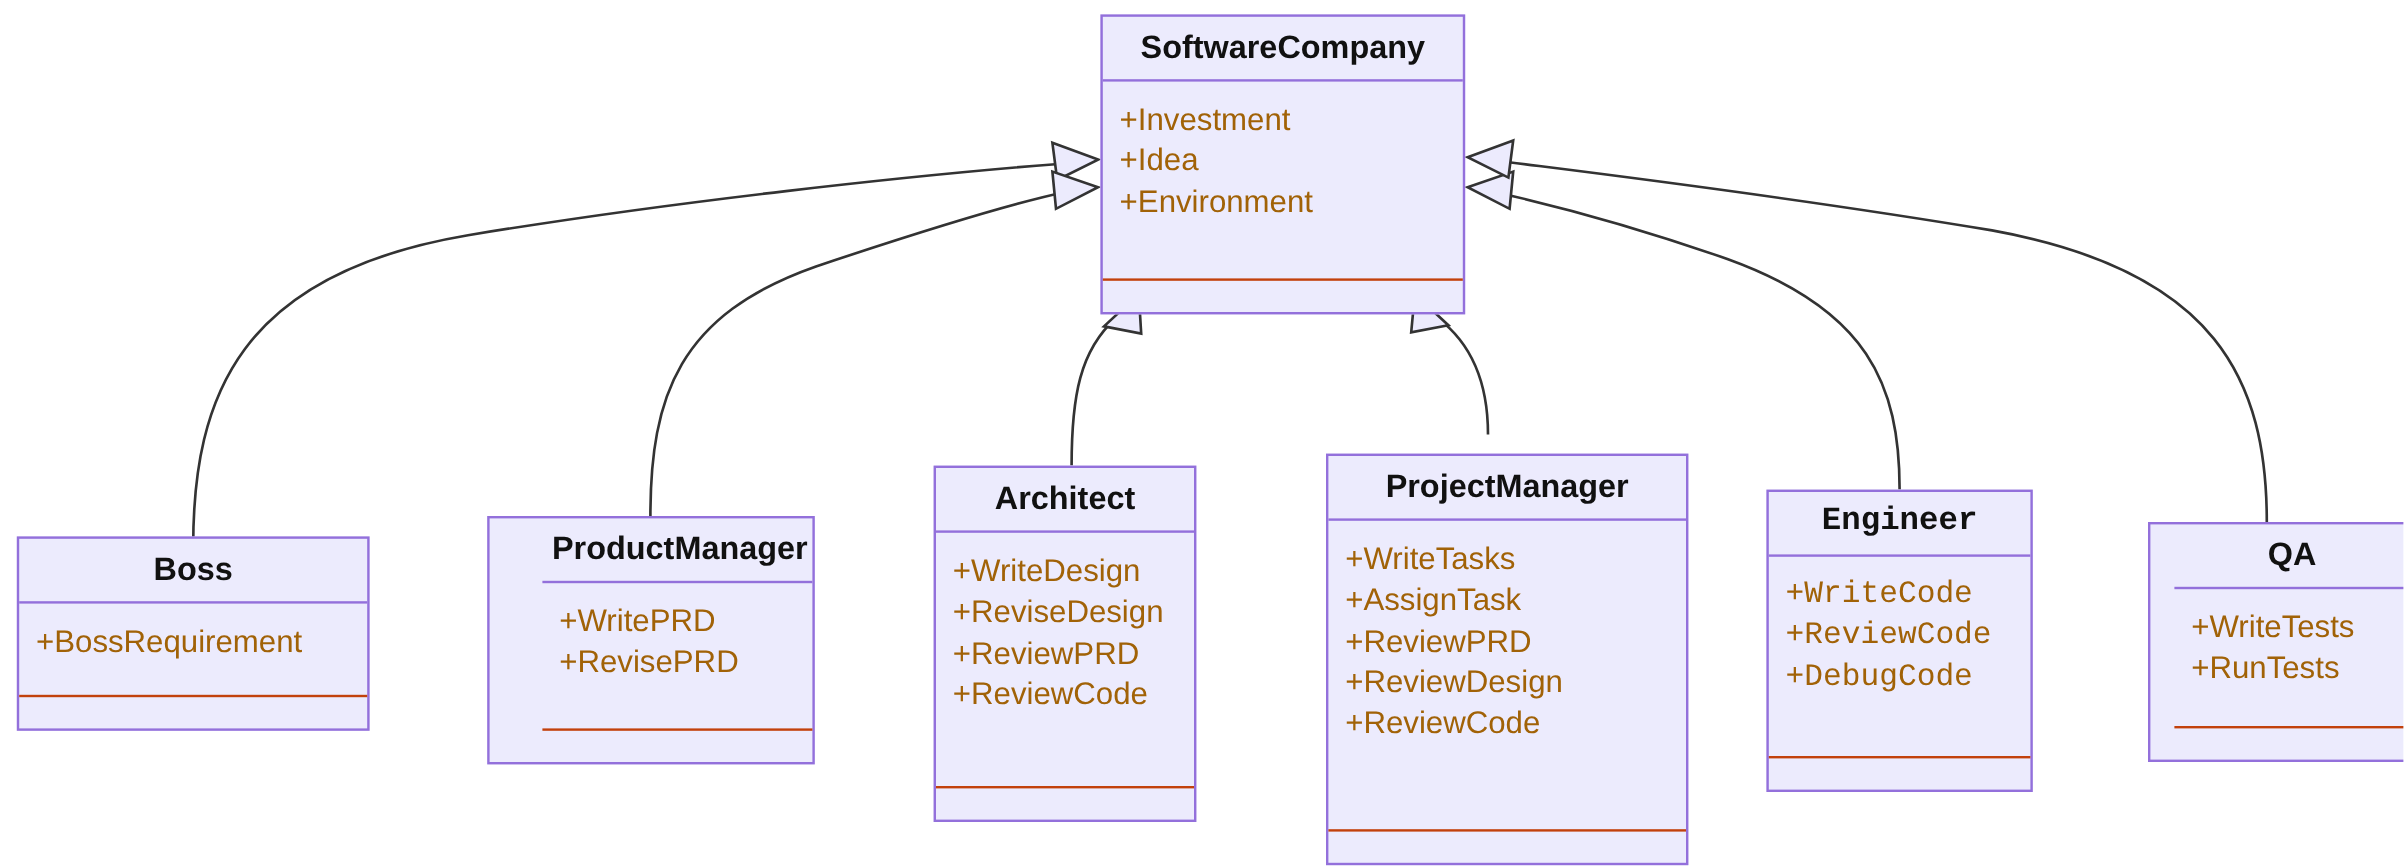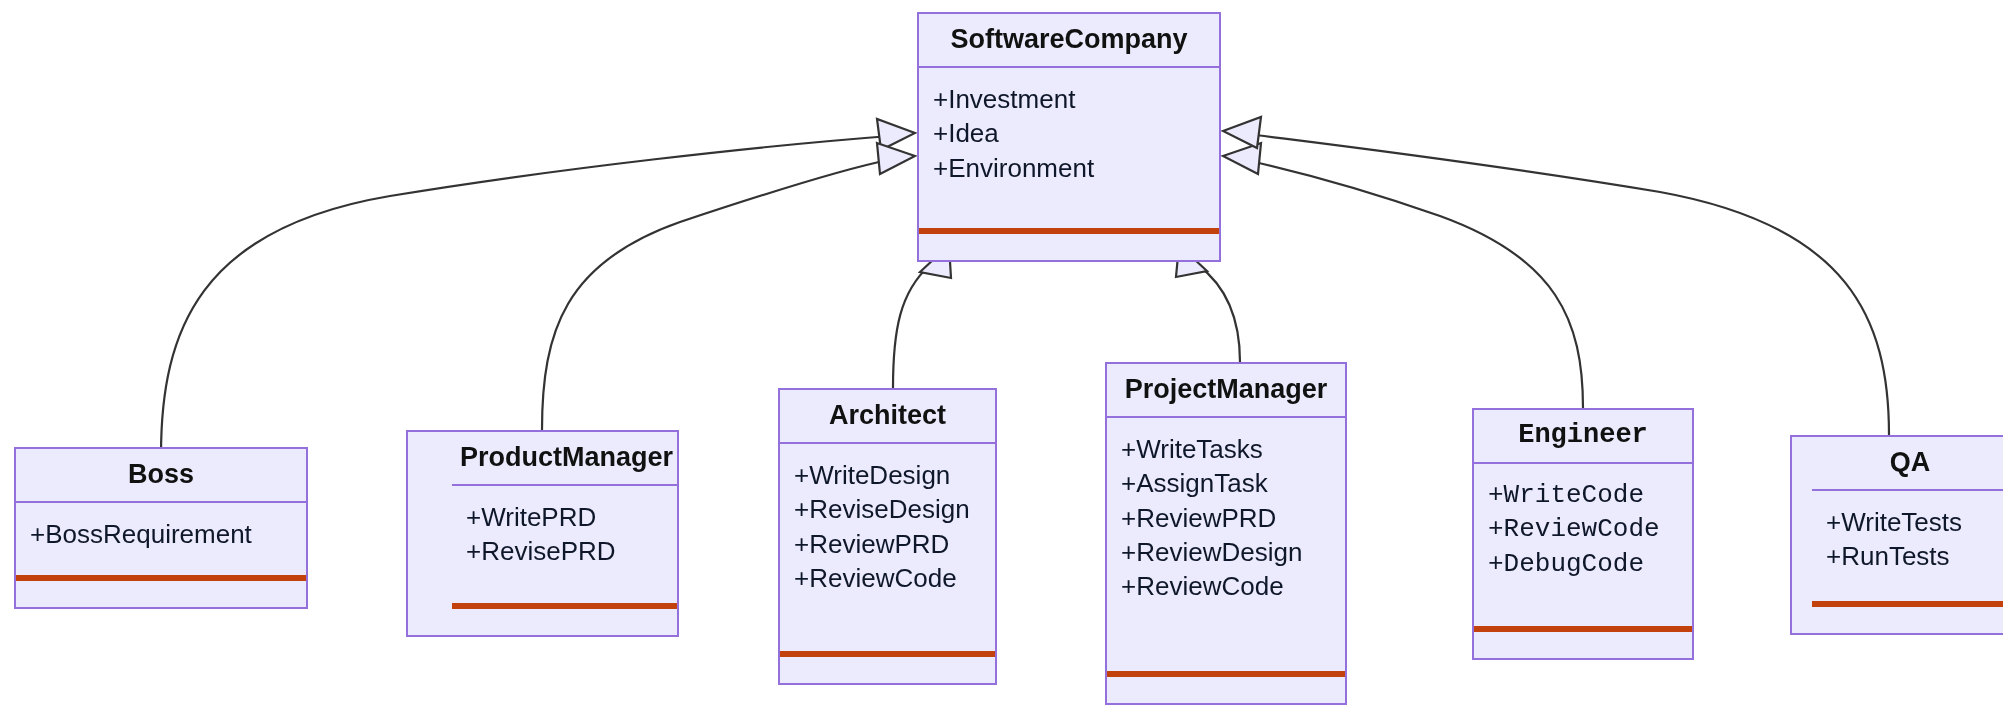--- a/index.html
+++ b/index.html
@@ -43,22 +43,22 @@
     font-size: 27px;
     line-height: 1.0;
     padding: 12px 8px 13px 8px;
     border-bottom: 2px solid #9370DB;
     white-space: nowrap;
   }
   .uml-members {
     box-sizing: border-box;
     flex: 1 1 auto;
     padding: 14px 14px 14px 14px;
-    border-bottom: 6px solid #c2410c;
-    color: #0f172a;
+    border-bottom: 2px solid #c2410c;
+    color: #a16207;
     font-size: 26px;
     line-height: 1.32;
   }
   .uml-member {
     white-space: nowrap;
   }
   .uml-methods {
     box-sizing: border-box;
     height: 26px;
     min-height: 26px;
@@ -133,21 +133,21 @@
     <div class="uml-title">Architect</div>
     <div class="uml-members">
       <div class="uml-member">+WriteDesign</div>
       <div class="uml-member">+ReviseDesign</div>
       <div class="uml-member">+ReviewPRD</div>
       <div class="uml-member">+ReviewCode</div>
     </div>
     <div class="uml-methods"></div>
   </div>
 
-  <div class="uml-class" style="left:1105px; top:362px; width:242px; height:343px;">
+  <div class="uml-class" style="left:1105px; top:378px; width:302px; height:343px;">
     <div class="uml-title">ProjectManager</div>
     <div class="uml-members">
       <div class="uml-member">+WriteTasks</div>
       <div class="uml-member">+AssignTask</div>
       <div class="uml-member">+ReviewPRD</div>
       <div class="uml-member">+ReviewDesign</div>
       <div class="uml-member">+ReviewCode</div>
     </div>
     <div class="uml-methods"></div>
   </div>

